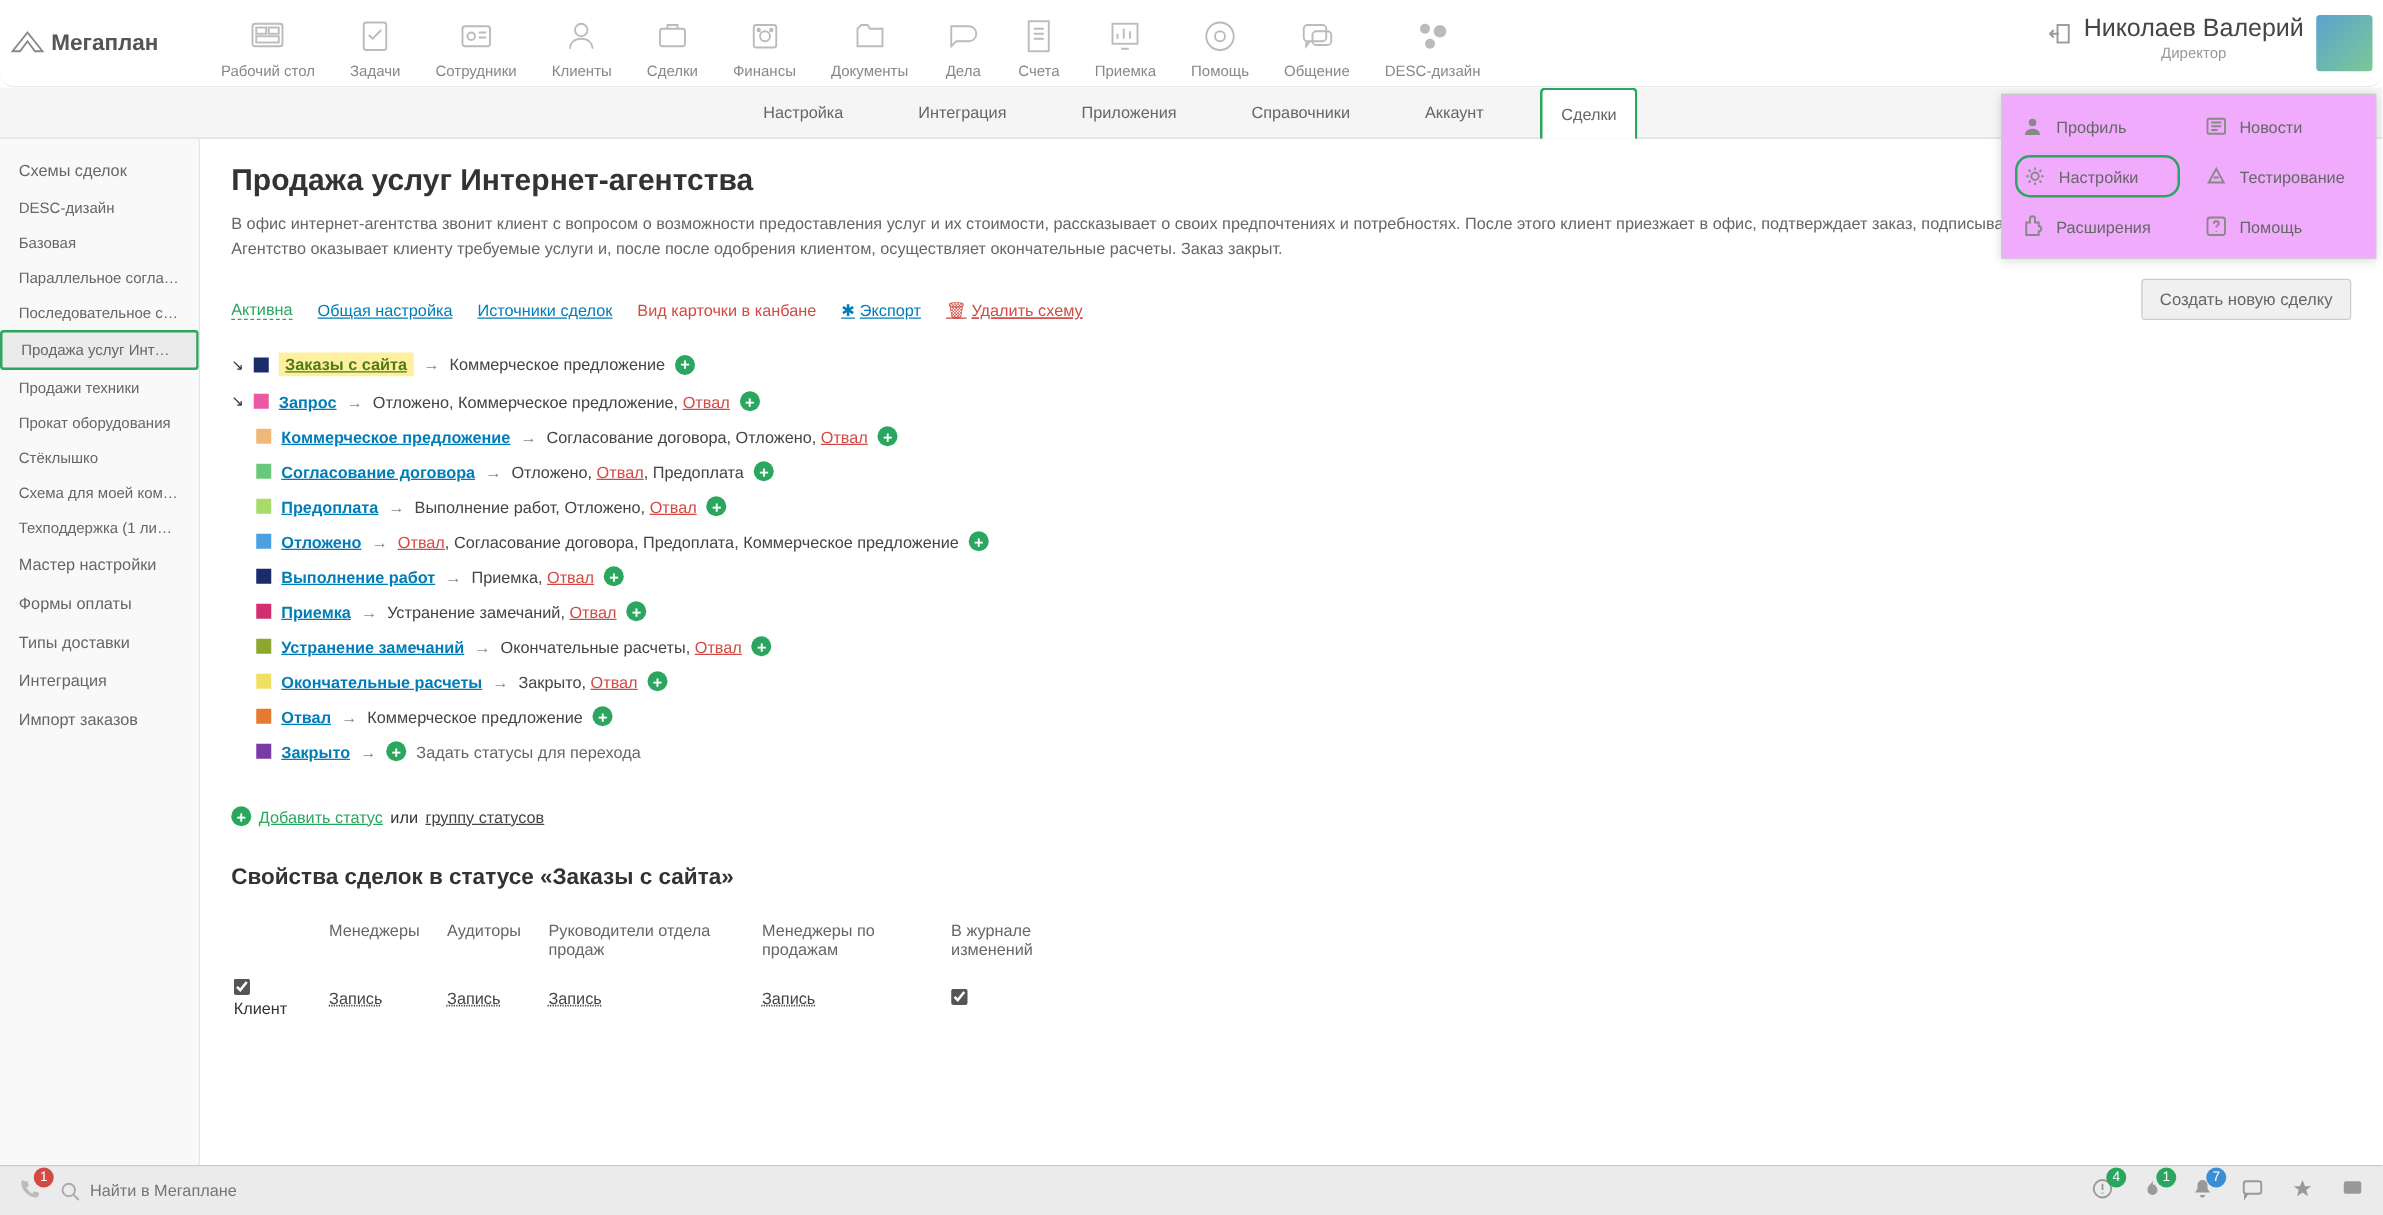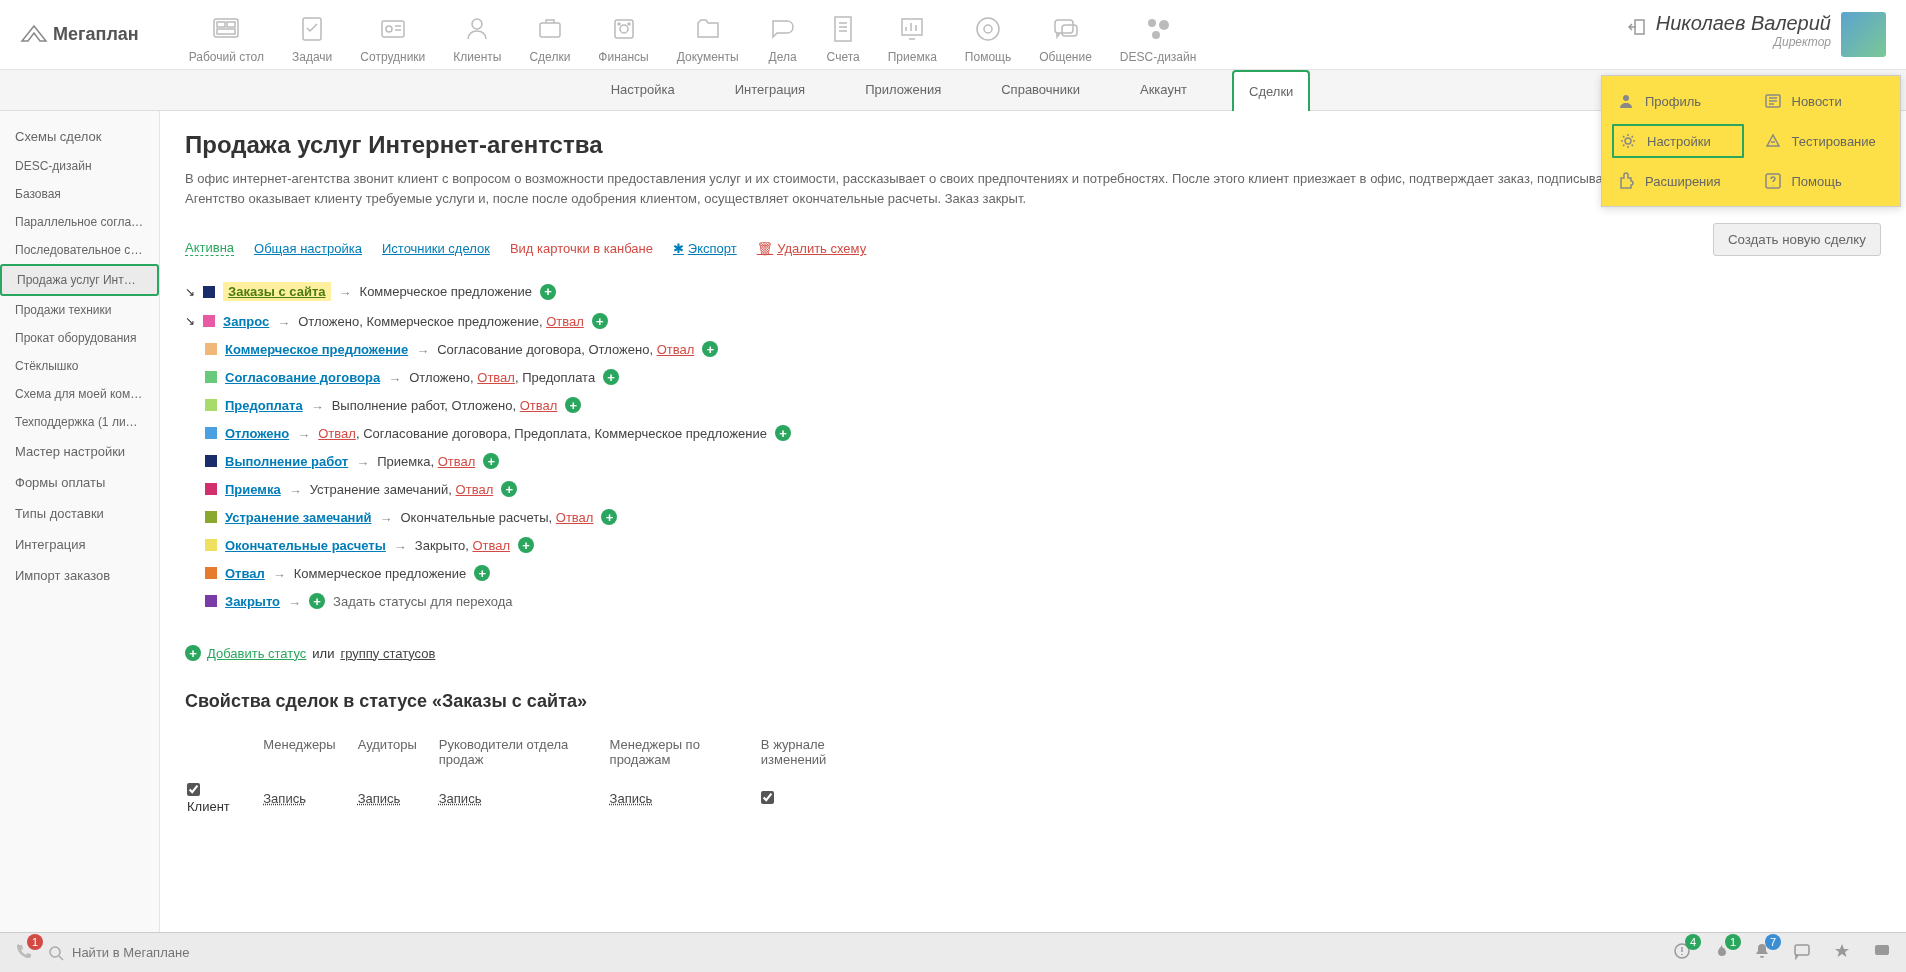--- a/index.html
+++ b/index.html
@@ -1,46 +1,46 @@
 <!DOCTYPE html>
 <html><head>
 <meta charset="utf-8">
 <style>
 * { margin: 0; padding: 0; box-sizing: border-box; }
 body { font-family: Arial, sans-serif; font-size: 13px; color: #333; background: #fff; }
 
 
-.topbar { display: flex; align-items: flex-start; padding: 8px 20px 0; border-bottom: 1px solid #e5e5e5; background: #fff; }
+.topbar { display: flex; align-items: flex-start; padding: 8px 8px 0; border-bottom: 1px solid #e5e5e5; background: #fff; border-radius: 12px; }
 .logo { display: flex; align-items: center; margin-right: 50px; padding-top: 15px; }
 .logo-icon { width: 28px; height: 22px; margin-right: 5px; }
 .logo-text { font-size: 18px; font-weight: bold; color: #555; }
 .nav-items { display: flex; gap: 28px; }
 .nav-item { display: flex; flex-direction: column; align-items: center; cursor: pointer; color: #888; padding: 5px 0; }
 .nav-icon { width: 32px; height: 32px; background: #fff; display:flex; align-items:center; justify-content:center; margin-bottom: 5px; }
 .nav-icon svg { width: 32px; height: 32px; }
 .nav-label { font-size: 12px; color: #888; }
 
 
 .user-area { margin-left: auto; display: flex; align-items: flex-start; gap: 10px; position: relative; padding:4px 0; }
 .logout-icon { color: #888; padding-top: 6px; }
-.user-info { text-align: right; font-style: italic; }
+.user-info { text-align: center; }
 .user-name { font-size: 20px; color: #444; }
 .user-role { font-size: 12px; color: #999; }
 .avatar { width: 45px; height: 45px; border-radius: 3px; background: linear-gradient(135deg, #5ba3d0, #7bc895); }
 
 
 .subnav { display: flex; background: #f5f5f5; border-bottom: 1px solid #ddd; padding: 0 20px; justify-content: center; gap: 30px; }
 .subnav-item { padding: 12px 15px; color: #666; cursor: pointer; }
 .subnav-item.active { background: #fff; border: 2px solid #2aa65e; border-bottom: none; border-radius: 4px 4px 0 0; margin-bottom: -1px; }
 
 
-.user-menu { position: absolute; top: 75px; right: 5px; width: 300px; background: #fde047; border: 1px solid #ccc; box-shadow: 0 2px 8px rgba(0,0,0,0.15); z-index: 100; padding: 10px; }
+.user-menu { position: absolute; top: 75px; right: 5px; width: 300px; background: #f0abfc; border: 1px solid #ccc; box-shadow: 0 2px 8px rgba(0,0,0,0.15); z-index: 100; padding: 10px; }
 .user-menu-grid { display: grid; grid-template-columns: 1fr 1fr; gap: 8px 15px; }
 .user-menu-item { display: flex; align-items: center; gap: 10px; padding: 6px 5px; cursor: pointer; color: #666; }
-.user-menu-item.highlighted { border: 2px solid #2aa65e; border-radius: 1px; }
+.user-menu-item.highlighted { border: 2px solid #2aa65e; border-radius: 12px; }
 .menu-icon { width: 18px; height: 18px; color:#888; flex-shrink:0; }
 
 
 .layout { display: flex; height: calc(100vh - 140px); }
 .sidebar { width: 160px; background: #f9f9f9; border-right: 1px solid #e5e5e5; padding: 10px 0; overflow-y: auto; }
 .sidebar-header { padding: 8px 15px; color: #666; font-size: 13px; }
 .sidebar-item { padding: 7px 15px; color: #666; cursor: pointer; font-size: 12px; white-space: nowrap; overflow: hidden; text-overflow: ellipsis; }
 .sidebar-item.active { background: #ebebeb; border: 2px solid #2aa65e; border-radius: 3px; }
 
 

